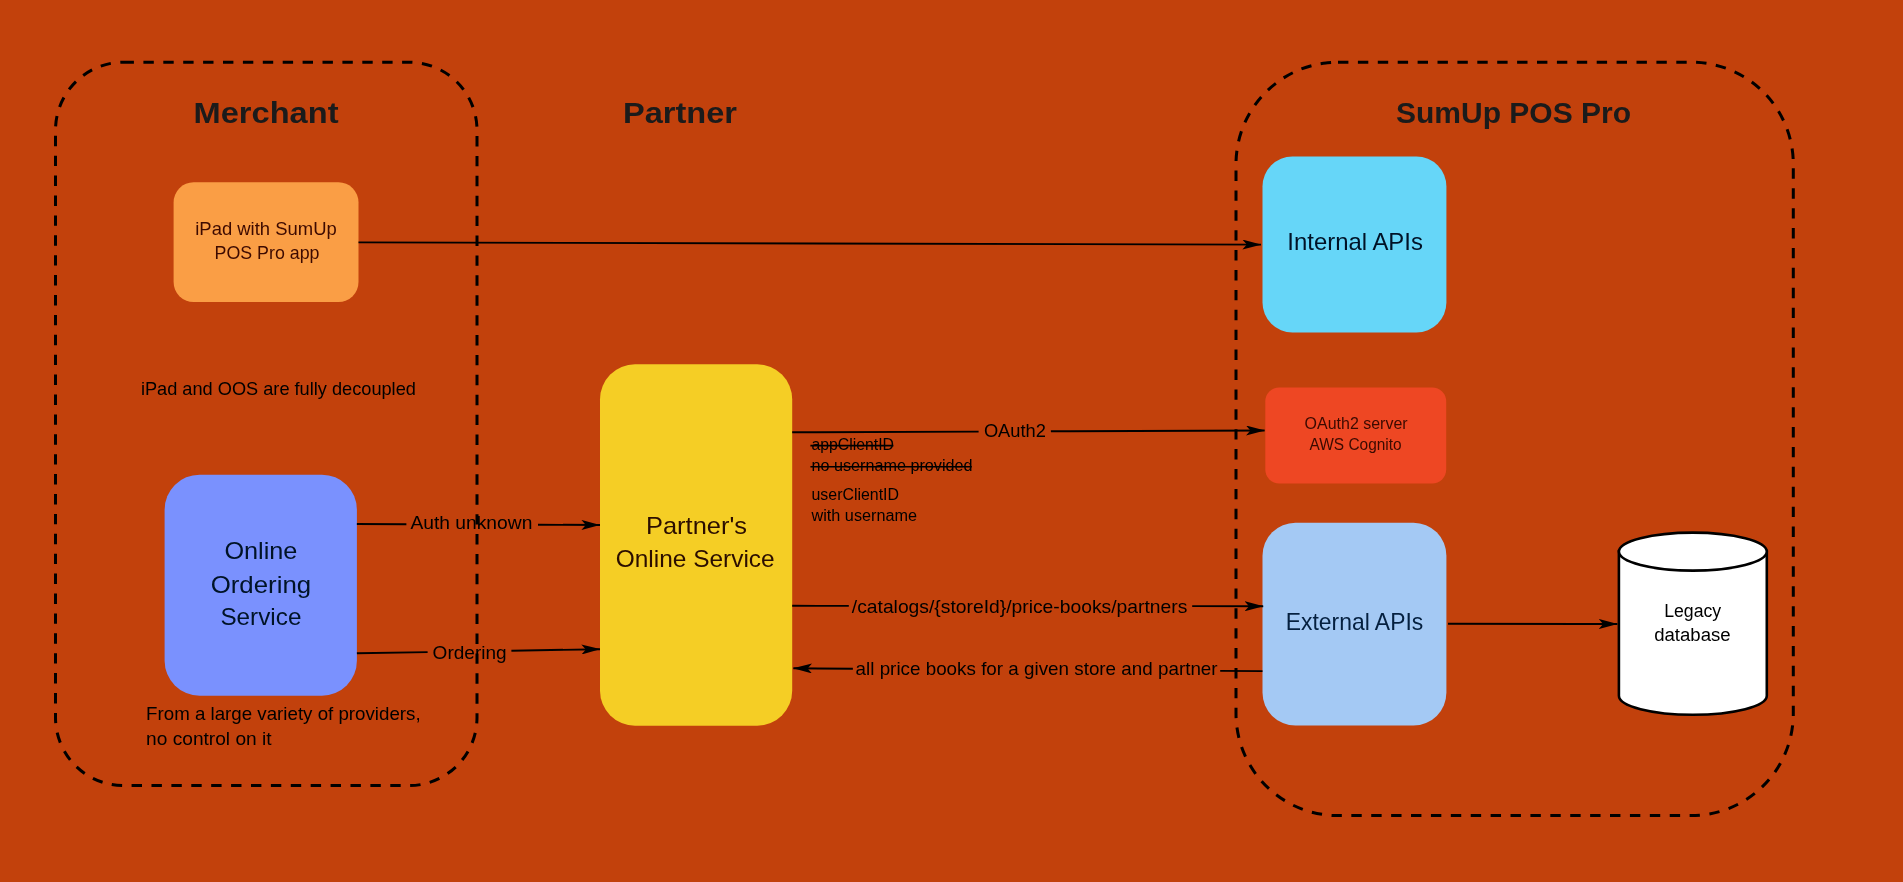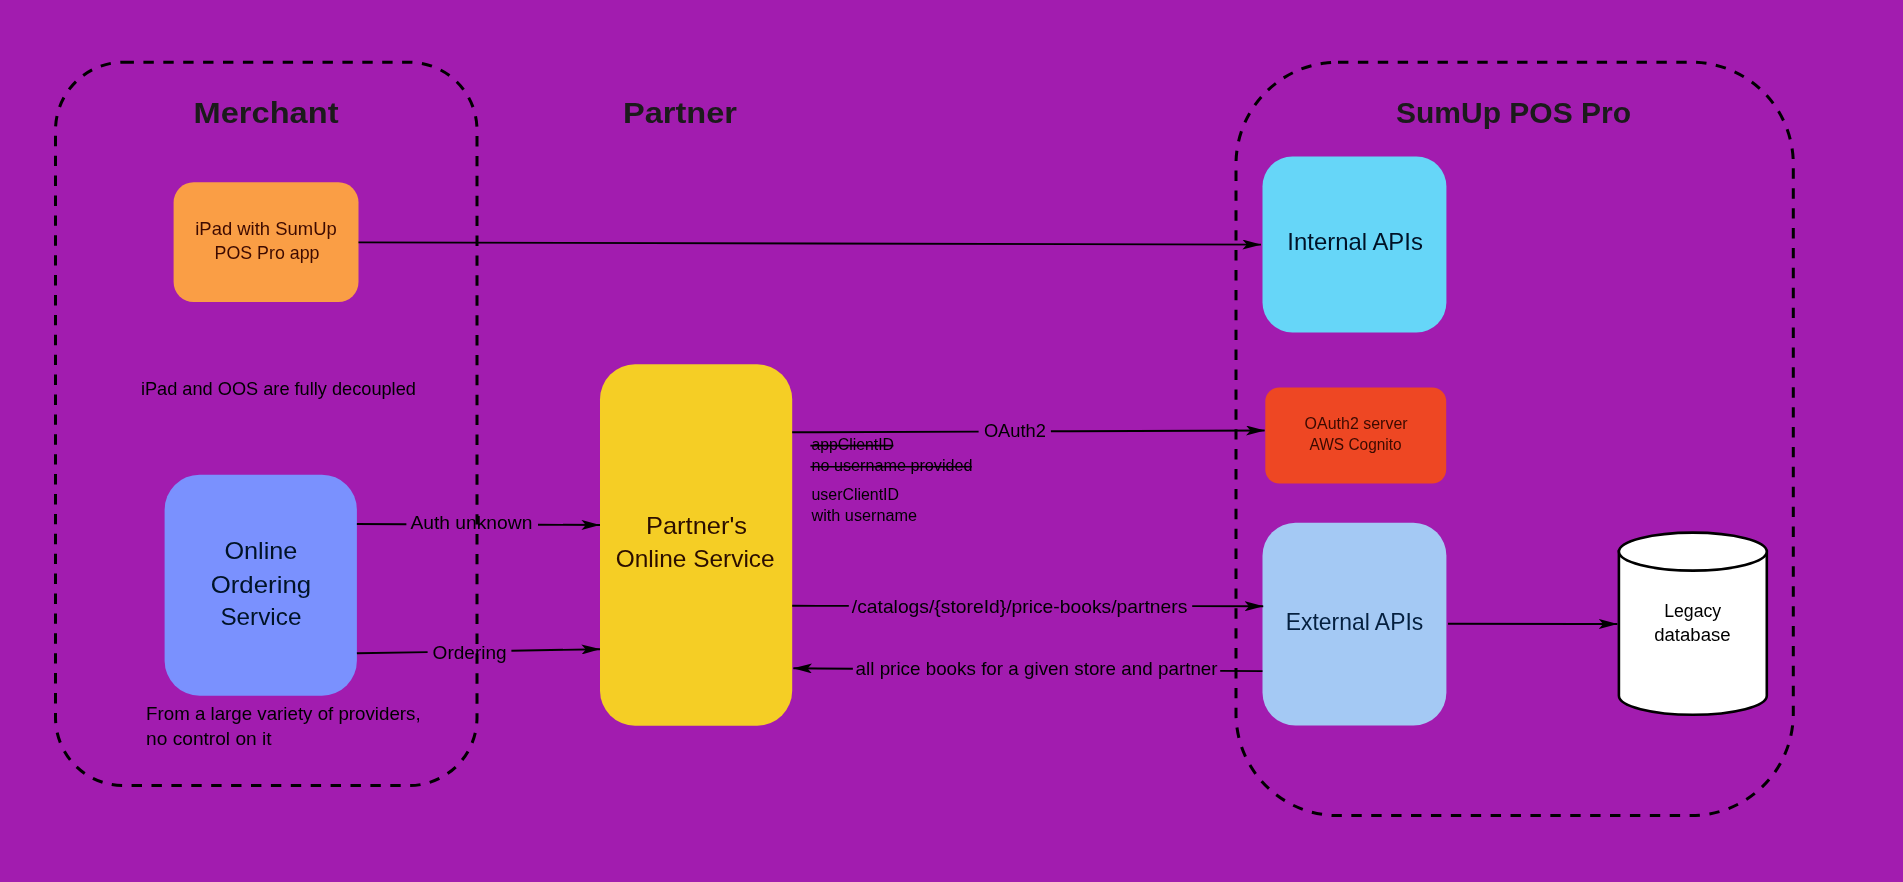--- a/index.html
+++ b/index.html
@@ -1,19 +1,19 @@
 <!DOCTYPE html>
 <html><head>
 <meta charset="utf-8">
 <title>Architecture diagram</title>
 <style>
   html,body{margin:0;padding:0;background:#ffffff;}
   body{width:1903px;height:882px;overflow:hidden;
        font-family:"Liberation Sans",sans-serif;}
-  #stage{position:relative;width:1903px;height:882px;background:#a21caf;}
+  #stage{position:relative;width:1903px;height:882px;background:#c2410c;}
   svg{display:block;}
   text{font-family:"Liberation Sans",sans-serif;}
   .grp-title{font-size:30px;font-weight:bold;fill:#1b1b1b;}
   .node-lg{font-size:24px;}
   .node-md{font-size:19px;}
   .node-sm{font-size:16px;}
   .edge-lbl{font-size:19px;fill:#000;}
   .note{font-size:18.4px;fill:#000;}
   .ann{font-size:16px;fill:#000;}
 </style>

